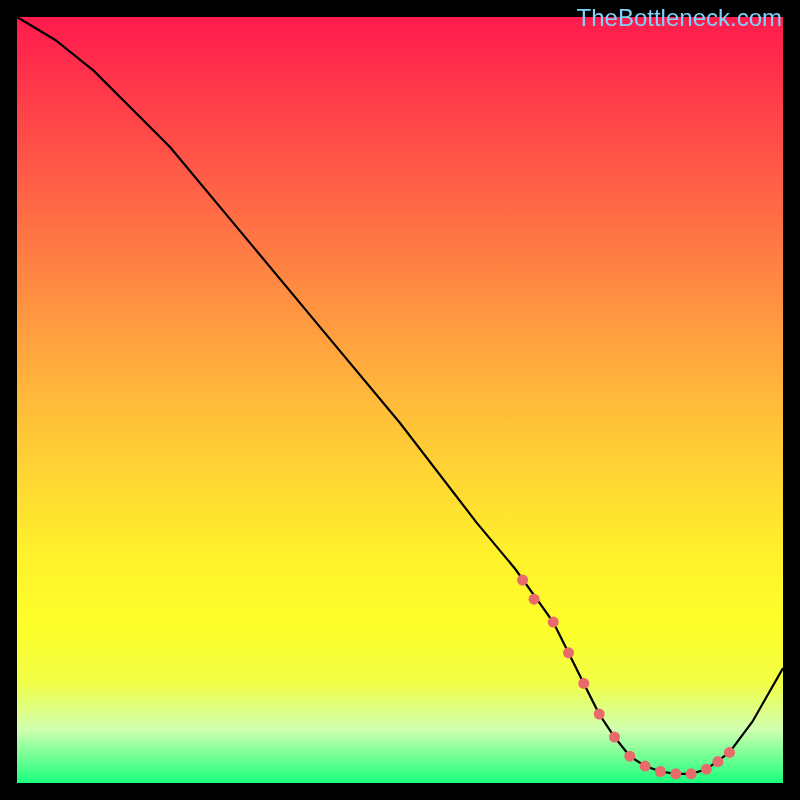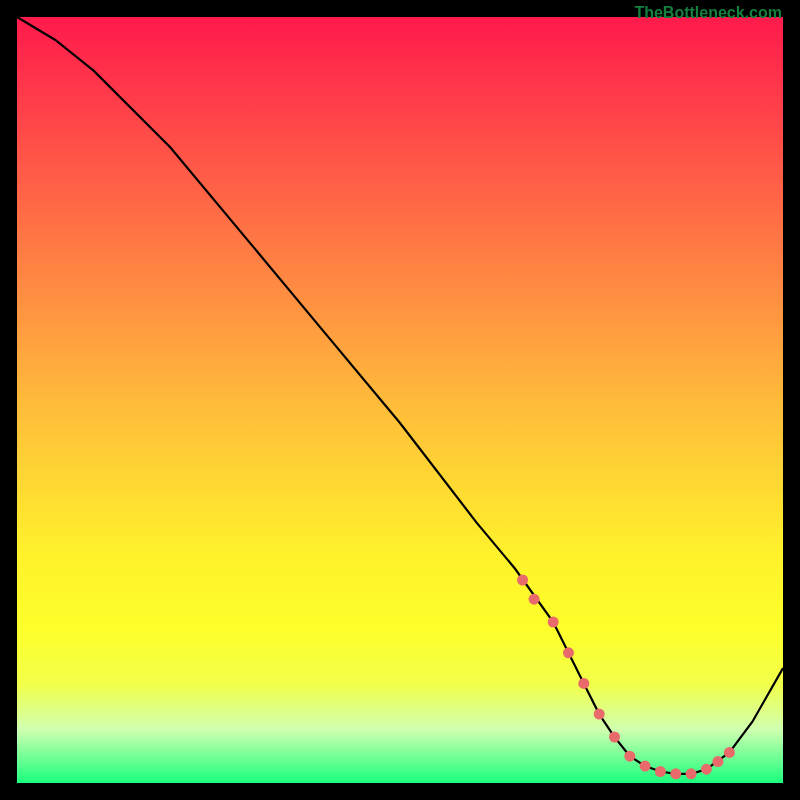--- a/index.html
+++ b/index.html
@@ -7,23 +7,23 @@
     width: 800px;
     height: 800px;
     background: #000;
     position: relative;
     font-family: Arial, sans-serif;
   }
   .watermark {
     position: absolute;
     top: 4px;
     right: 18px;
-    color: #15803d;
-    font-size: 16px;
-    font-weight: 700;
+    color: #7dd3fc;
+    font-size: 24px;
+    font-weight: 400;
     z-index: 10;
   }
   .plot-area {
     position: absolute;
     left: 17px;
     top: 17px;
     width: 766px;
     height: 766px;
     background: linear-gradient(to bottom,
       #ff1a4c 0%,

